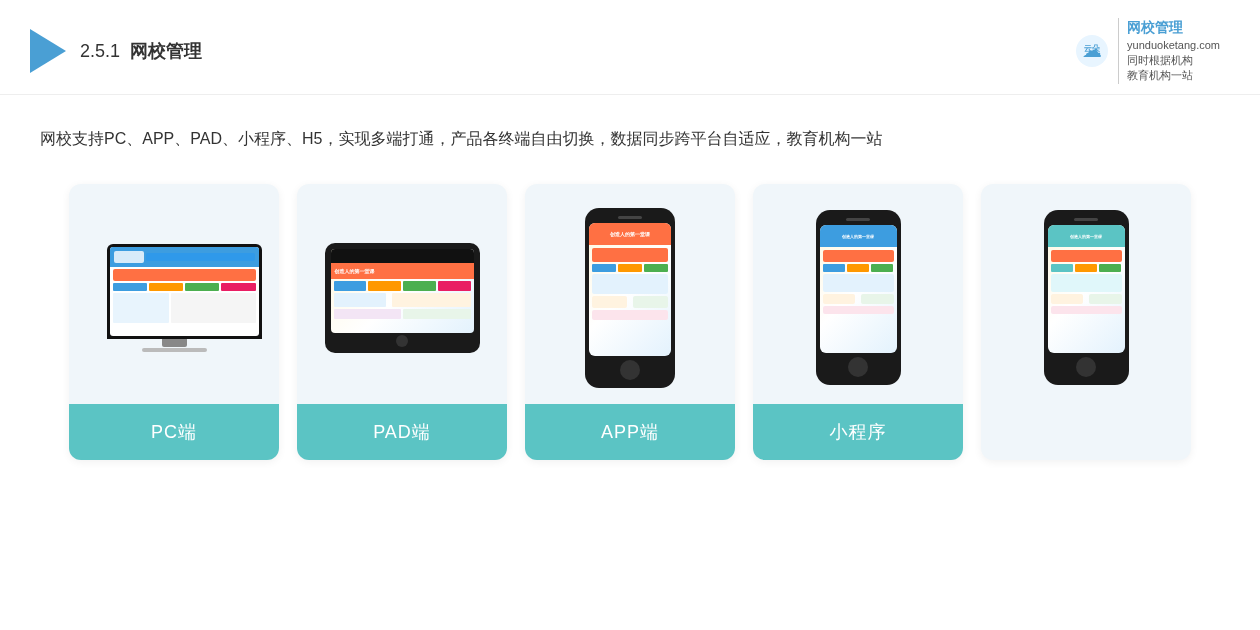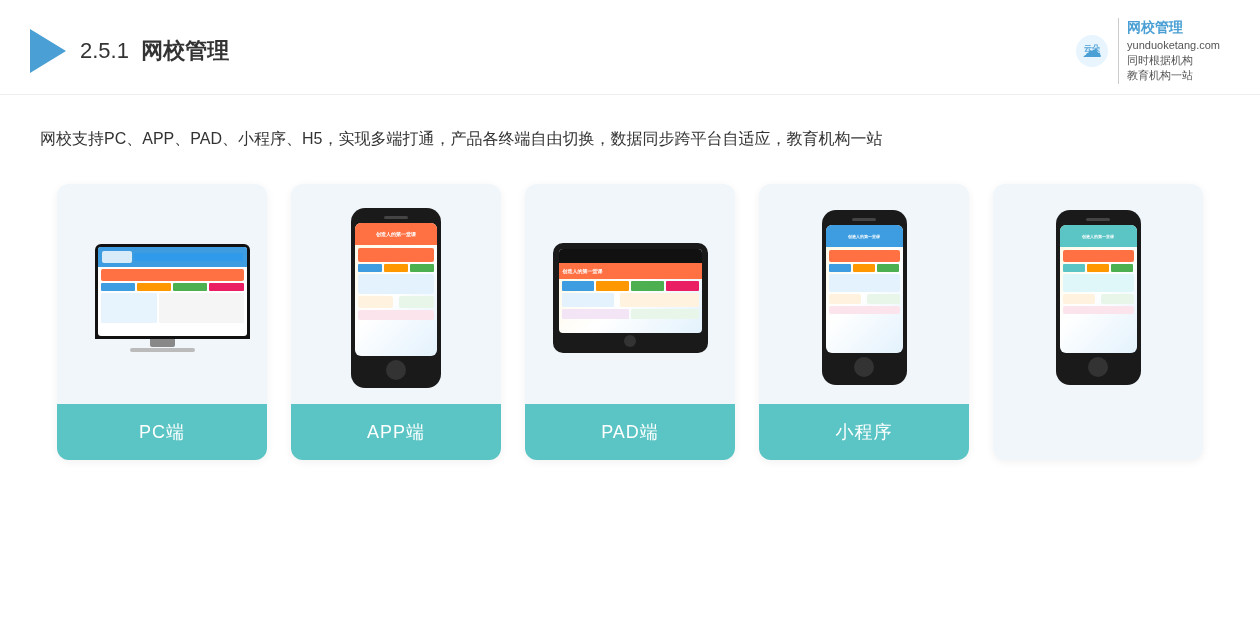--- a/index.html
+++ b/index.html
@@ -31,21 +31,21 @@
       gap: 14px;
     }
     .logo-triangle {
       width: 0;
       height: 0;
       border-top: 22px solid transparent;
       border-bottom: 22px solid transparent;
       border-left: 36px solid #4a9fd4;
     }
     .header-title {
-      font-size: 22px;
+      font-size: 18px;
       color: #333;
       font-weight: 400;
     }
     .header-title .bold {
       font-weight: 700;
     }
     .header-right {
       display: flex;
       align-items: center;
       gap: 8px;
@@ -77,21 +77,21 @@
     .description {
       padding: 30px 40px 20px 40px;
       font-size: 16px;
       color: #333;
       line-height: 1.8;
     }
     
     .cards-section {
       padding: 10px 40px 20px 40px;
       display: flex;
-      gap: 24px;
+      gap: 18px;
       justify-content: center;
     }
     .card {
       background: #f0f6fa;
       border-radius: 12px;
       width: 210px;
       flex-shrink: 0;
       display: flex;
       flex-direction: column;
       align-items: center;
@@ -295,56 +295,20 @@
           </div>
           <div style="width:25px;height:8px;background:#888;margin:0 auto;border-radius:0 0 2px 2px;"></div>
           <div style="width:65px;height:4px;background:#bbb;border-radius:3px;margin-top:1px;"></div>
         </div>
       </div>
       <div class="card-label">PC端</div>
     </div>
 
     <div class="card">
       <div class="card-image-area">
-        <div class="phone-mockup">
-          <div class="phone-speaker"></div>
-          <div class="phone-screen">
-            <div class="phone-screen-header">
-              <span class="phone-screen-header-text">创造人的第一堂课</span>
-            </div>
-            <div class="phone-screen-content">
-              <div class="phone-row">
-                <div class="phone-block" style="background:#ff7043;height:14px;border-radius:2px;"></div>
-              </div>
-              <div class="phone-row">
-                <div class="phone-block" style="background:#3d9de0;flex:1;height:8px;"></div>
-                <div class="phone-block" style="background:#ff9800;flex:1;height:8px;"></div>
-                <div class="phone-block" style="background:#4caf50;flex:1;height:8px;"></div>
-              </div>
-              <div class="phone-row">
-                <div class="phone-block" style="background:#e3f2fd;height:20px;border-radius:2px;"></div>
-              </div>
-              <div class="phone-row">
-                <div class="phone-block" style="background:#fff3e0;height:12px;border-radius:2px;flex:1;"></div>
-                <div style="width:2px;"></div>
-                <div class="phone-block" style="background:#e8f5e9;height:12px;border-radius:2px;flex:1;"></div>
-              </div>
-              <div class="phone-row">
-                <div class="phone-block" style="background:#fce4ec;height:10px;border-radius:2px;"></div>
-              </div>
-            </div>
-          </div>
-          <div class="phone-home"></div>
-        </div>
-      </div>
-      <div class="card-label">APP端</div>
-    </div>
-
-    <div class="card">
-      <div class="card-image-area">
         <div class="tablet-mockup" style="width:155px;height:110px;">
           <div class="tablet-screen">
             <div class="tablet-screen-header" style="background:#111;height:14px;"></div>
             <div style="background:#ff7043;height:16px;display:flex;align-items:center;padding:0 4px;">
               <span style="color:white;font-size:5px;font-weight:bold;">创造人的第一堂课</span>
             </div>
             <div class="tablet-screen-body">
               <div class="tablet-row">
                 <div class="tablet-block" style="background:#3d9de0;height:10px;flex:1;"></div>
                 <div class="tablet-block" style="background:#ff9800;height:10px;flex:1;"></div>
@@ -359,20 +323,56 @@
               <div class="tablet-row">
                 <div class="tablet-block" style="background:#f3e5f5;height:10px;flex:1;"></div>
                 <div class="tablet-block" style="background:#e8f5e9;height:10px;flex:1;"></div>
               </div>
             </div>
           </div>
           <div class="tablet-home"></div>
         </div>
       </div>
       <div class="card-label">PAD端</div>
+    </div>
+
+    <div class="card">
+      <div class="card-image-area">
+        <div class="phone-mockup">
+          <div class="phone-speaker"></div>
+          <div class="phone-screen">
+            <div class="phone-screen-header">
+              <span class="phone-screen-header-text">创造人的第一堂课</span>
+            </div>
+            <div class="phone-screen-content">
+              <div class="phone-row">
+                <div class="phone-block" style="background:#ff7043;height:14px;border-radius:2px;"></div>
+              </div>
+              <div class="phone-row">
+                <div class="phone-block" style="background:#3d9de0;flex:1;height:8px;"></div>
+                <div class="phone-block" style="background:#ff9800;flex:1;height:8px;"></div>
+                <div class="phone-block" style="background:#4caf50;flex:1;height:8px;"></div>
+              </div>
+              <div class="phone-row">
+                <div class="phone-block" style="background:#e3f2fd;height:20px;border-radius:2px;"></div>
+              </div>
+              <div class="phone-row">
+                <div class="phone-block" style="background:#fff3e0;height:12px;border-radius:2px;flex:1;"></div>
+                <div style="width:2px;"></div>
+                <div class="phone-block" style="background:#e8f5e9;height:12px;border-radius:2px;flex:1;"></div>
+              </div>
+              <div class="phone-row">
+                <div class="phone-block" style="background:#fce4ec;height:10px;border-radius:2px;"></div>
+              </div>
+            </div>
+          </div>
+          <div class="phone-home"></div>
+        </div>
+      </div>
+      <div class="card-label">APP端</div>
     </div>
 
     <div class="card">
       <div class="card-image-area">
         <div class="phone-mockup" style="width:85px;height:175px;">
           <div class="phone-speaker"></div>
           <div class="phone-screen">
             <div class="phone-screen-header" style="background:#3d9de0;">
               <span class="phone-screen-header-text" style="font-size:4px;">创造人的第一堂课</span>
             </div>

